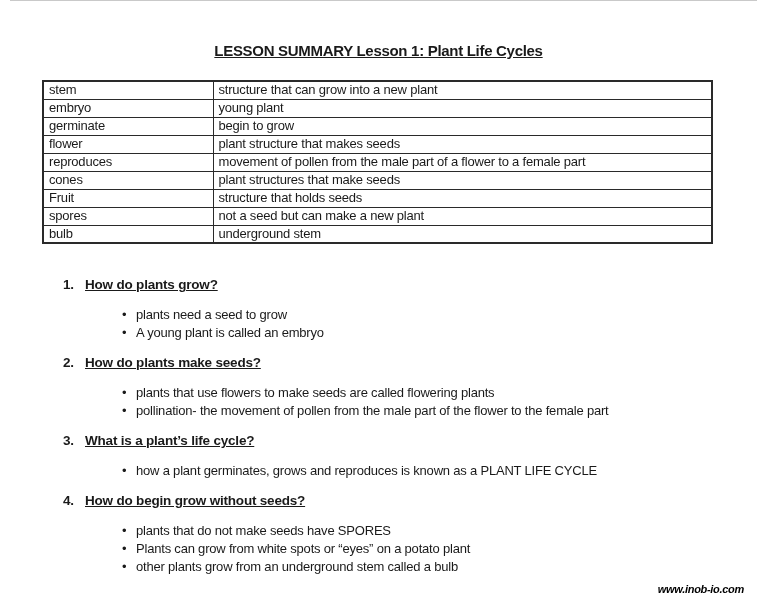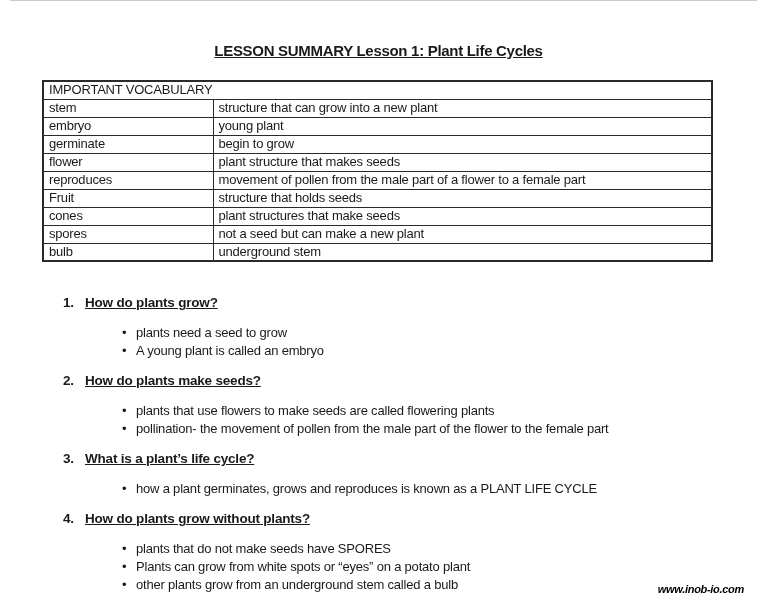--- a/index.html
+++ b/index.html
@@ -89,51 +89,48 @@
 <div class="page">
   <div class="scan-edge"></div>
 
   <div class="doc-title">
     <span class="underlined">LESSON SUMMARY Lesson 1: Plant Life Cycles</span>
   </div>
 
   <table class="vocab">
     <tbody>
       <tr>
-        <th colspan="2">IMPORTANT VOCABULARY</th>
-      </tr>
-      <tr>
         <td class="term-col">stem</td>
         <td>structure that can grow into a new plant</td>
       </tr>
       <tr>
         <td class="term-col">embryo</td>
         <td>young plant</td>
       </tr>
       <tr>
         <td class="term-col">germinate</td>
         <td>begin to grow</td>
       </tr>
       <tr>
         <td class="term-col">flower</td>
         <td>plant structure that makes seeds</td>
       </tr>
       <tr>
         <td class="term-col">reproduces</td>
         <td>movement of pollen from the male part of a flower to a female part</td>
       </tr>
       <tr>
+        <td class="term-col">cones</td>
+        <td>plant structures that make seeds</td>
+      </tr>
+      <tr>
         <td class="term-col">Fruit</td>
         <td>structure that holds seeds</td>
       </tr>
       <tr>
-        <td class="term-col">cones</td>
-        <td>plant structures that make seeds</td>
-      </tr>
-      <tr>
         <td class="term-col">spores</td>
         <td>not a seed but can make a new plant</td>
       </tr>
       <tr>
         <td class="term-col">bulb</td>
         <td>underground stem</td>
       </tr>
     </tbody>
   </table>
 
@@ -178,21 +175,21 @@
       <ul class="bullets">
         <li>
             <span class="bullet-dot">•</span>
             <span>how a plant germinates, grows and reproduces is known as a PLANT LIFE CYCLE</span>
           </li>
       </ul>
     </div>
 
     <div class="question">
       <div class="q-head">
-        <span class="q-num">4.</span><span class="q-title">How do plants grow without plants?</span>
+        <span class="q-num">4.</span><span class="q-title">How do begin grow without seeds?</span>
       </div>
       <ul class="bullets">
         <li>
             <span class="bullet-dot">•</span>
             <span>plants that do not make seeds have SPORES</span>
           </li>
         <li>
             <span class="bullet-dot">•</span>
             <span>Plants can grow from white spots or “eyes” on a potato plant</span>
           </li>

